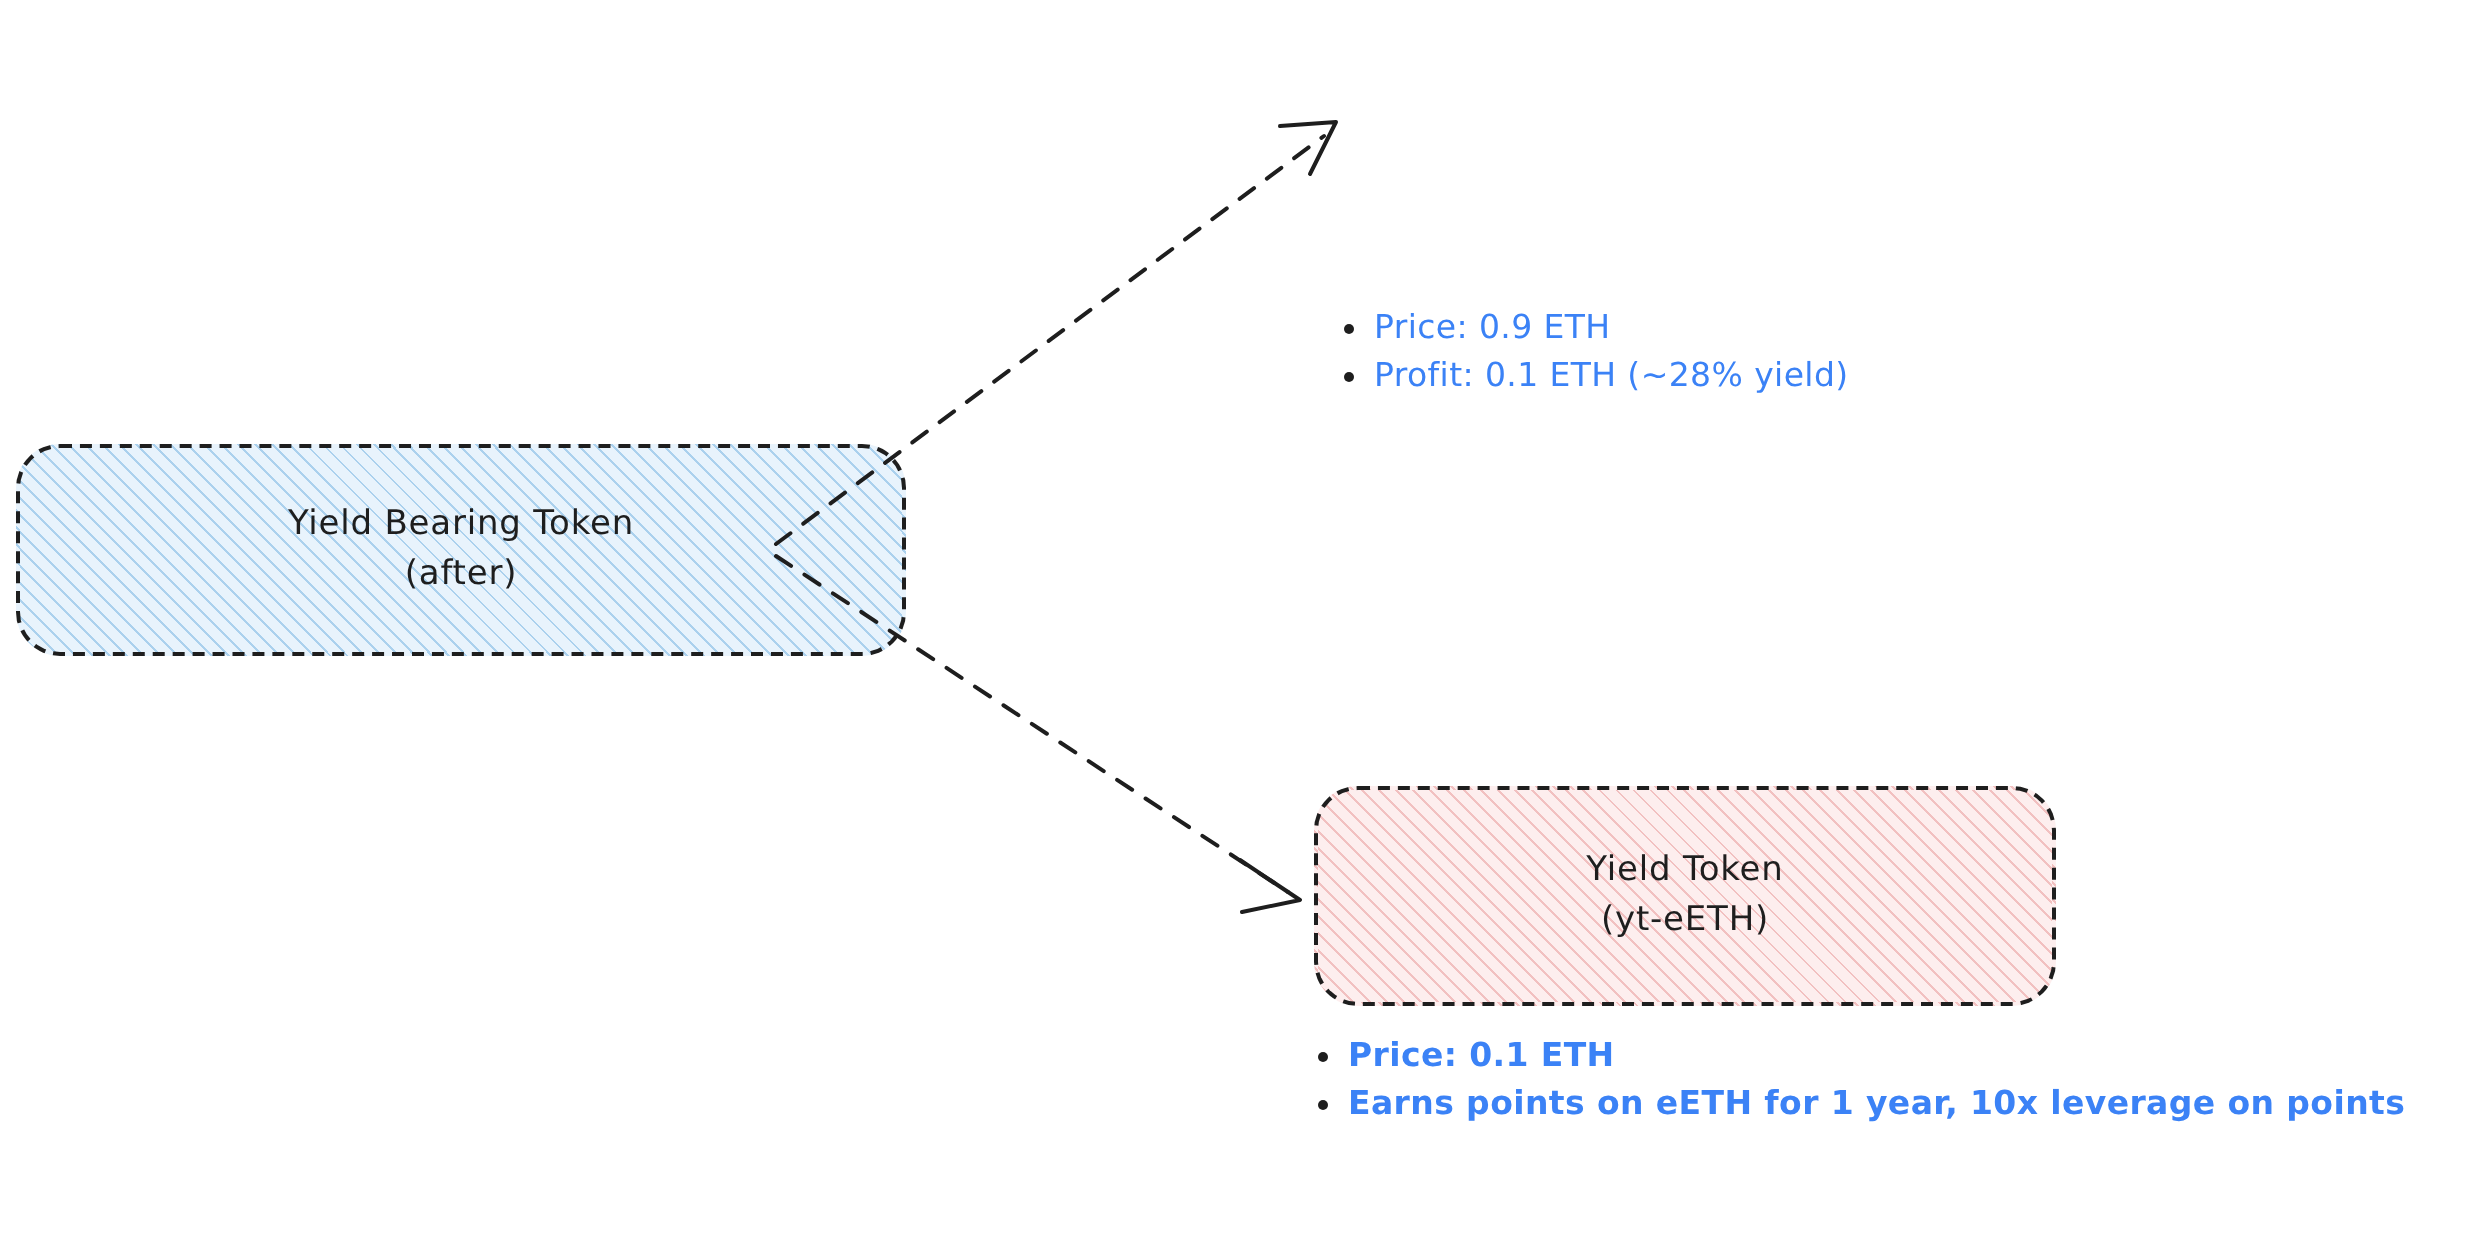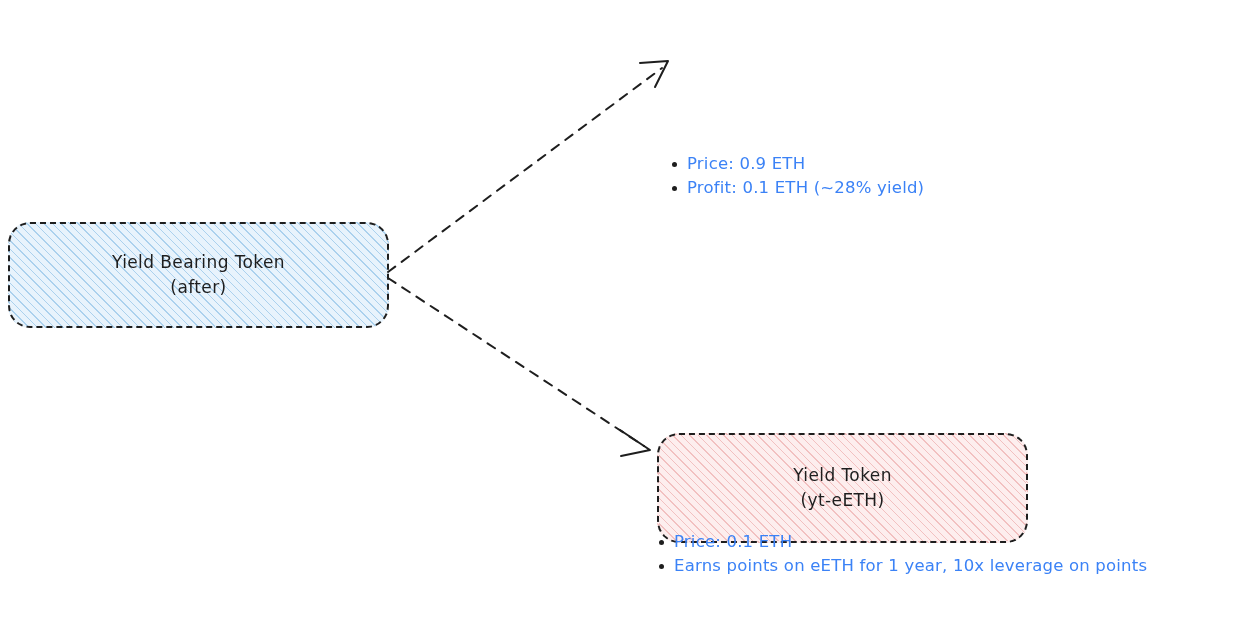--- a/index.html
+++ b/index.html
@@ -64,23 +64,23 @@
   .node.pink {
     background-color: #fdeeee;
     background-image: repeating-linear-gradient(
         45deg,
         rgba(226,130,130,0.42) 0px,
         rgba(226,130,130,0.42) 1px,
         rgba(226,130,130,0) 1px,
         rgba(226,130,130,0) 6px);
   }
 
-  #node-source { left: 8px;   top: 222px; width: 381px; height: 106px; }
+  #node-source { left: 8px;   top: 222px; width: 445px; height: 106px; }
   #node-pt     { left: 673px; top: 5px;   width: 374px; height: 122px; }
-  #node-yt     { left: 657px; top: 393px; width: 371px; height: 110px; margin-top: 40px; }
+  #node-yt     { left: 657px; top: 393px; width: 371px; height: 110px; }
 
   
   .bullets {
     position: absolute;
     margin: 0;
     padding: 0;
     list-style: none;
   }
   .bullets li {
     position: relative;
@@ -95,21 +95,21 @@
     content: "";
     position: absolute;
     left: 1px;
     top: 10px;
     width: 5px;
     height: 5px;
     border-radius: 50%;
     background: #1e1e1e;
   }
   #bullets-pt { left: 671px; top: 152px; }
-  #bullets-yt { left: 658px; top: 530px; }
+  #bullets-yt { left: 658px; top: 516px; font-weight: bold; }
 
   
   #arrows {
     position: absolute;
     left: 0;
     top: 0;
     width: 1237px;
     height: 621px;
     pointer-events: none;
     z-index: 1;

